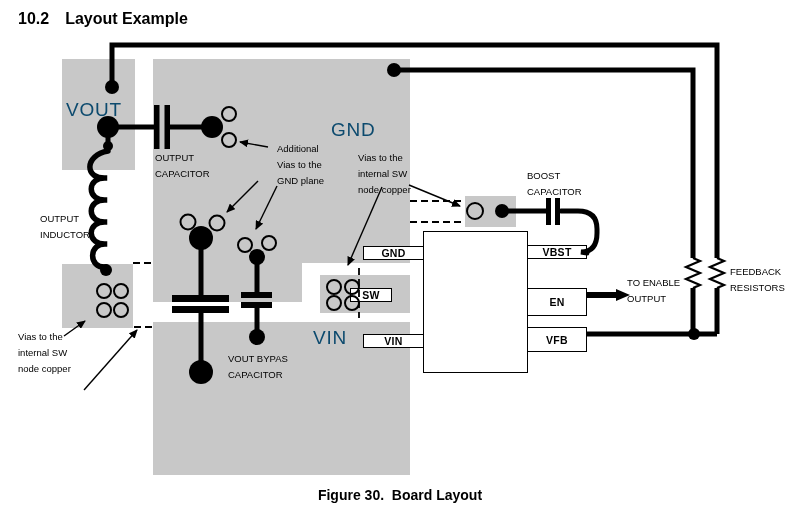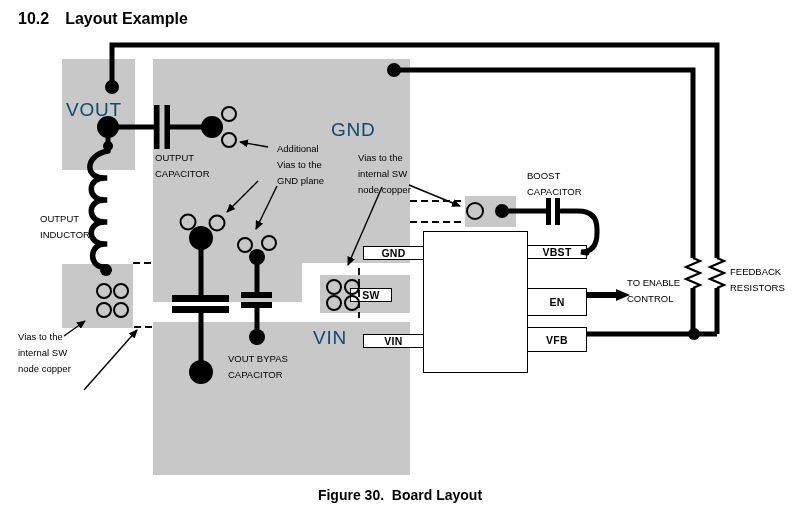--- a/index.html
+++ b/index.html
@@ -157,21 +157,21 @@
 
   <div class="txt ann" style="left:155px;top:150px;">OUTPUT
 CAPACITOR</div>
   <div class="txt ann" style="left:40px;top:211px;">OUTPUT
 INDUCTOR</div>
   <div class="txt ann" style="left:527px;top:168px;">BOOST
 CAPACITOR</div>
   <div class="txt ann" style="left:228px;top:351px;">VOUT BYPAS
 CAPACITOR</div>
   <div class="txt ann" style="left:627px;top:275px;">TO ENABLE
-CONTROL</div>
+OUTPUT</div>
   <div class="txt ann" style="left:730px;top:264px;">FEEDBACK
 RESISTORS</div>
 
   <div class="txt ann" style="left:277px;top:141px;">Additional
 Vias to the
 GND plane</div>
   <div class="txt ann" style="left:358px;top:150px;">Vias to the
 internal SW
 node copper</div>
   <div class="txt ann" style="left:18px;top:329px;">Vias to the

